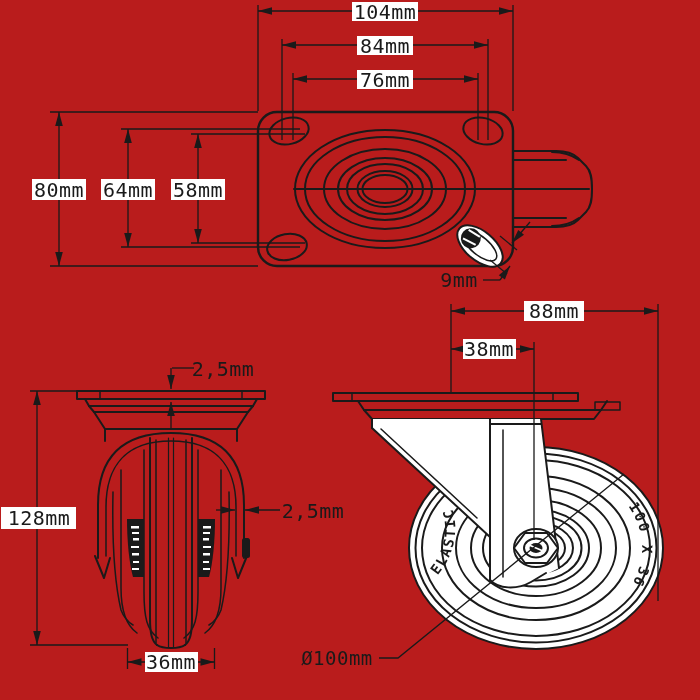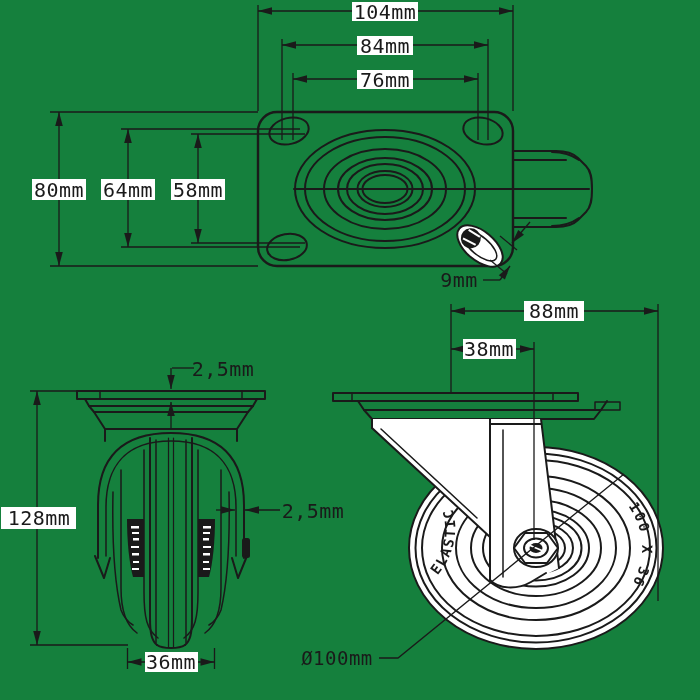--- a/index.html
+++ b/index.html
@@ -1,16 +1,16 @@
 <!DOCTYPE html>
 <html><head>
 <meta charset="utf-8">
 <style>
   html,body{margin:0;padding:0;background:#fff;}
-  .stage{width:700px;height:700px;position:relative;background:#15803d;}
+  .stage{width:700px;height:700px;position:relative;background:#b91c1c;}
   svg{display:block;}
   .s  {stroke:#1a1a1a;fill:none;stroke-width:2;stroke-linecap:round;stroke-linejoin:round;}
   .s24{stroke-width:2.4;}
   .s15{stroke-width:1.5;}
   .s12{stroke-width:1.2;}
   .d  {stroke:#1a1a1a;fill:none;stroke-width:1.3;}
   .fb {fill:#1a1a1a;stroke:none;}
   .fw {fill:#ffffff;}
   .lblbg{fill:#ffffff;stroke:none;}
   .dim-label{font-family:"DejaVu Sans Mono",monospace;font-size:20px;fill:#1a1a1a;

